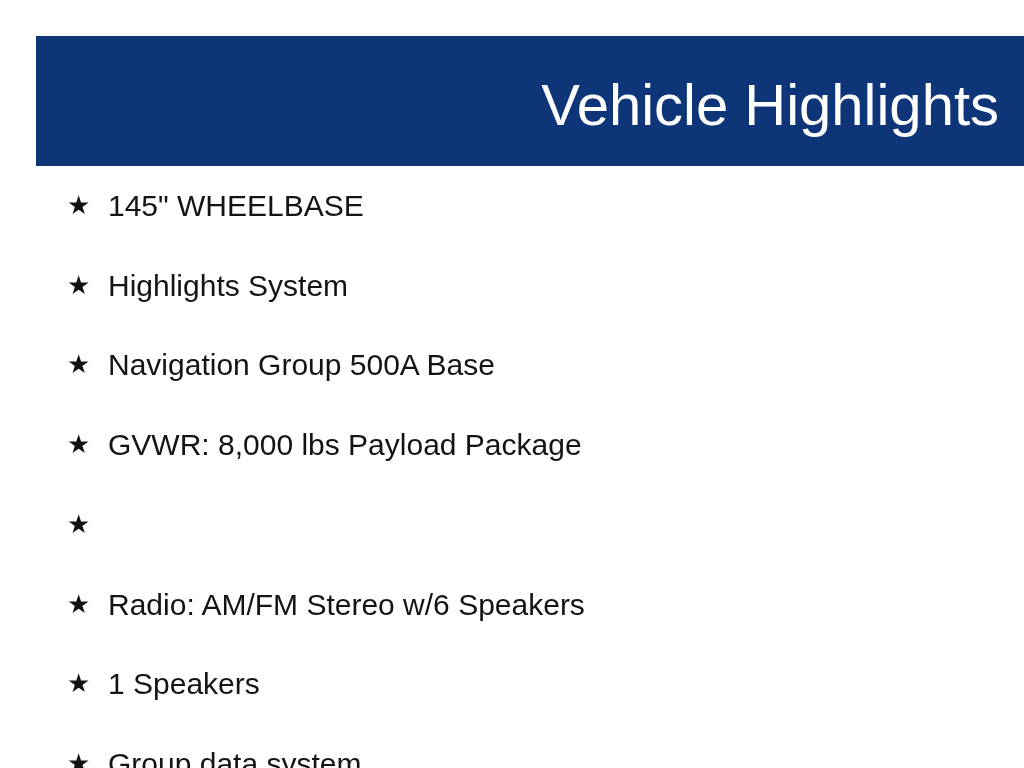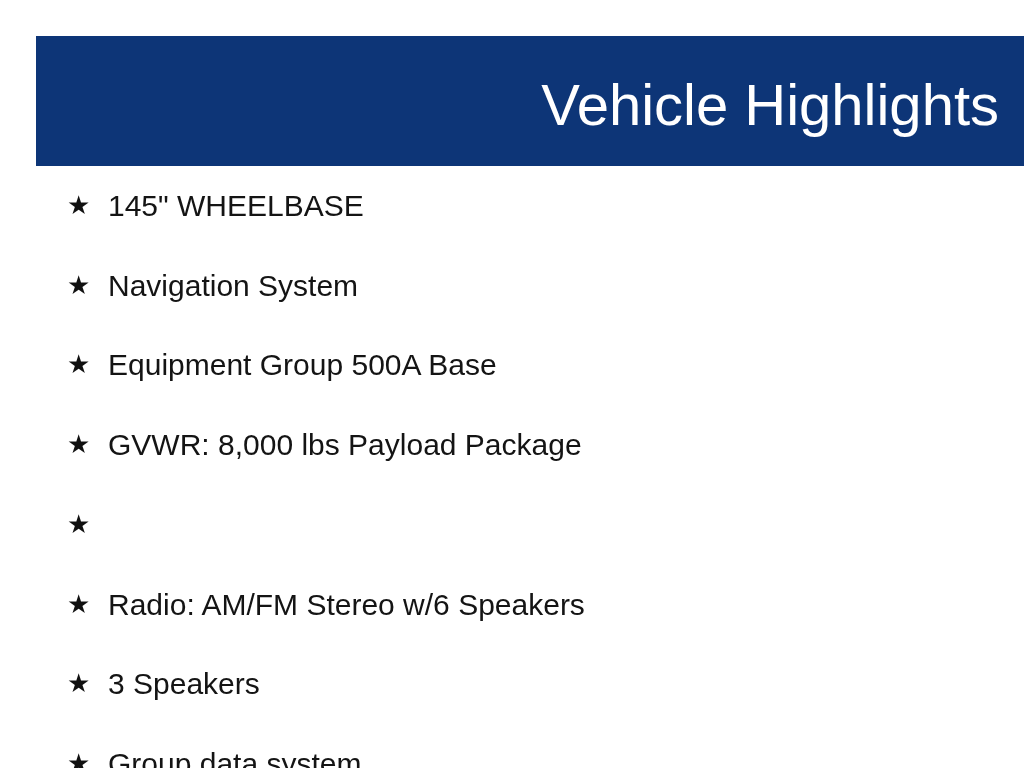--- a/index.html
+++ b/index.html
@@ -75,45 +75,45 @@
 
   <div class="highlights-list">
 
       <div class="list-item">
         <span class="star-bullet">★</span>
         <span class="item-text">145" WHEELBASE</span>
       </div>
 
       <div class="list-item">
         <span class="star-bullet">★</span>
-        <span class="item-text">Navigation System</span>
+        <span class="item-text">Highlights System</span>
       </div>
 
       <div class="list-item">
         <span class="star-bullet">★</span>
-        <span class="item-text">Equipment Group 500A Base</span>
+        <span class="item-text">Navigation Group 500A Base</span>
       </div>
 
       <div class="list-item">
         <span class="star-bullet">★</span>
         <span class="item-text">GVWR: 8,000 lbs Payload Package</span>
       </div>
 
       <div class="list-item">
         <span class="star-bullet">★</span>
       </div>
 
       <div class="list-item">
         <span class="star-bullet">★</span>
         <span class="item-text">Radio: AM/FM Stereo w/6 Speakers</span>
       </div>
 
       <div class="list-item">
         <span class="star-bullet">★</span>
-        <span class="item-text">3 Speakers</span>
+        <span class="item-text">1 Speakers</span>
       </div>
 
       <div class="list-item">
         <span class="star-bullet">★</span>
         <span class="item-text">Group data system</span>
       </div>
     </div>
 </div>
 
 </body></html>

